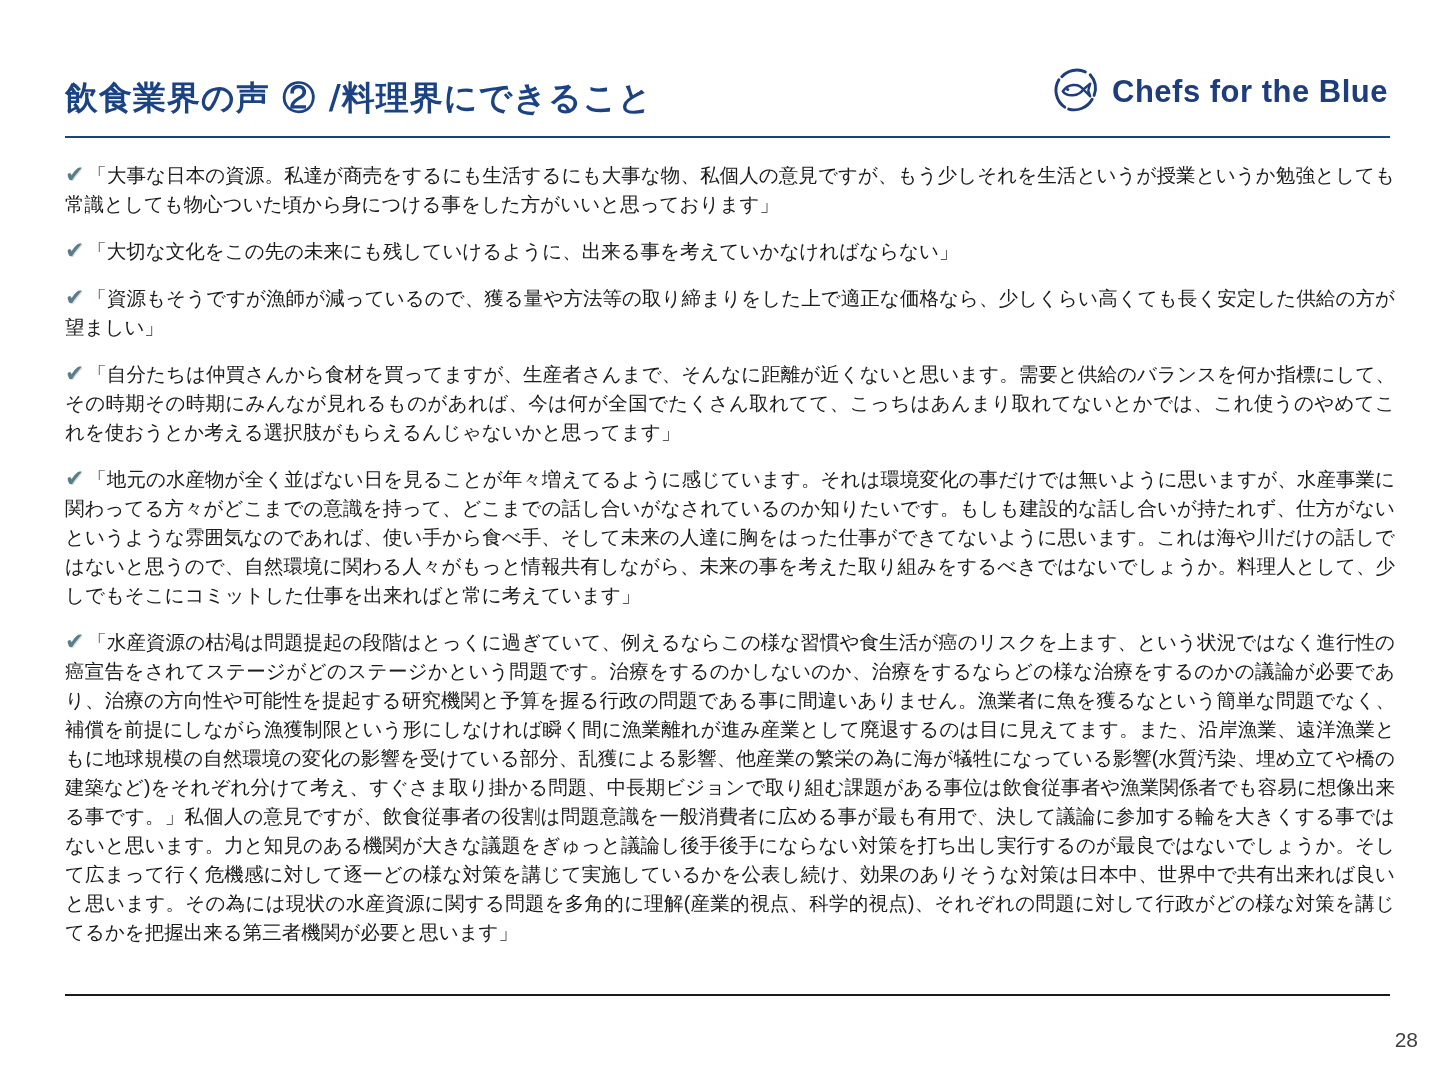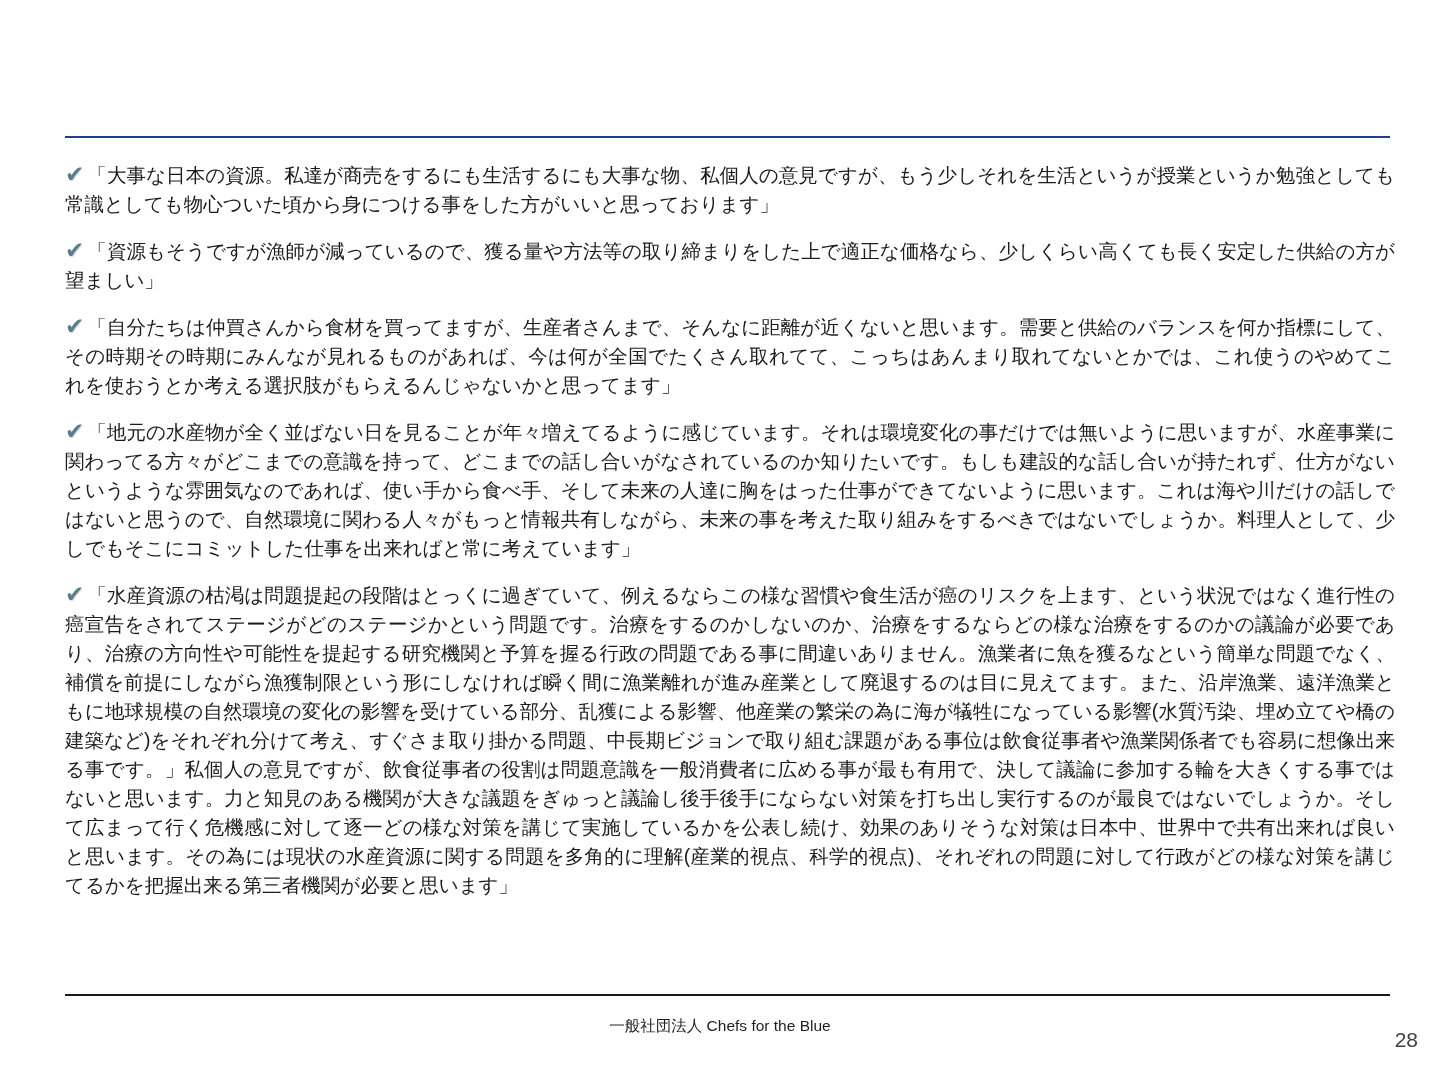--- a/index.html
+++ b/index.html
@@ -81,28 +81,45 @@
     right: 22px; top: 1028px;
     font-size: 21px;
     color: #404040;
   }
 </style>
 </head>
 <body>
 
 <div class="page">
 
+  <div class="header">
+    <h1 class="slide-title">飲食業界の声 ② /料理界にできること</h1>
+    <div class="logo">
+      <span>
+        <svg width="47" height="47" viewBox="0 0 48 48" fill="none">
+          <path d="M38 9 A 21 21 0 0 1 42 30" stroke="#1e3d7c" stroke-width="3" stroke-linecap="round"></path>
+          <path d="M40 34 A 21 21 0 0 1 16 44" stroke="#1e3d7c" stroke-width="3" stroke-linecap="round"></path>
+          <path d="M12 42 A 21 21 0 0 1 6 14" stroke="#1e3d7c" stroke-width="3" stroke-linecap="round"></path>
+          <path d="M9 11 A 21 21 0 0 1 33 6" stroke="#1e3d7c" stroke-width="3" stroke-linecap="round"></path>
+          <path d="M10 26 C 15 18, 26 17, 31 24 C 26 31, 15 32, 10 26 Z" stroke="#1e3d7c" stroke-width="2.6" stroke-linejoin="round"></path>
+          <path d="M31 24 L 38 18 L 36 25 L 38 31 Z" stroke="#1e3d7c" stroke-width="2.4" stroke-linejoin="round"></path>
+          <circle cx="15" cy="24" r="1.6" fill="#1e3d7c"></circle>
+        </svg>
+      </span>
+      <span class="logo-text">Chefs for the Blue</span>
+    </div>
+  </div>
 
   <div class="title-rule"></div>
 
   <div class="quotes">
     <p class="quote"><span class="check">✔</span><span>「大事な日本の資源。私達が商売をするにも生活するにも大事な物、私個人の意見ですが、もう少しそれを生活というが授業というか勉強としても常識としても物心ついた頃から身につける事をした方がいいと思っております」</span></p>
+    <p class="quote"><span class="check">✔</span><span>「大切な文化をこの先の未来にも残していけるように、出来る事を考えていかなければならない」</span></p>
     <p class="quote"><span class="check">✔</span><span>「資源もそうですが漁師が減っているので、獲る量や方法等の取り締まりをした上で適正な価格なら、少しくらい高くても長く安定した供給の方が望ましい」</span></p>
     <p class="quote"><span class="check">✔</span><span>「自分たちは仲買さんから食材を買ってますが、生産者さんまで、そんなに距離が近くないと思います。需要と供給のバランスを何か指標にして、その時期その時期にみんなが見れるものがあれば、今は何が全国でたくさん取れてて、こっちはあんまり取れてないとかでは、これ使うのやめてこれを使おうとか考える選択肢がもらえるんじゃないかと思ってます」</span></p>
     <p class="quote"><span class="check">✔</span><span>「地元の水産物が全く並ばない日を見ることが年々増えてるように感じています。それは環境変化の事だけでは無いように思いますが、水産事業に関わってる方々がどこまでの意識を持って、どこまでの話し合いがなされているのか知りたいです。もしも建設的な話し合いが持たれず、仕方がないというような雰囲気なのであれば、使い手から食べ手、そして未来の人達に胸をはった仕事ができてないように思います。これは海や川だけの話しではないと思うので、自然環境に関わる人々がもっと情報共有しながら、未来の事を考えた取り組みをするべきではないでしょうか。料理人として、少しでもそこにコミットした仕事を出来ればと常に考えています」</span></p>
     <p class="quote"><span class="check">✔</span><span>「水産資源の枯渇は問題提起の段階はとっくに過ぎていて、例えるならこの様な習慣や食生活が癌のリスクを上ます、という状況ではなく進行性の癌宣告をされてステージがどのステージかという問題です。治療をするのかしないのか、治療をするならどの様な治療をするのかの議論が必要であり、治療の方向性や可能性を提起する研究機関と予算を握る行政の問題である事に間違いありません。漁業者に魚を獲るなという簡単な問題でなく、補償を前提にしながら漁獲制限という形にしなければ瞬く間に漁業離れが進み産業として廃退するのは目に見えてます。また、沿岸漁業、遠洋漁業ともに地球規模の自然環境の変化の影響を受けている部分、乱獲による影響、他産業の繁栄の為に海が犠牲になっている影響(水質汚染、埋め立てや橋の建築など)をそれぞれ分けて考え、すぐさま取り掛かる問題、中長期ビジョンで取り組む課題がある事位は飲食従事者や漁業関係者でも容易に想像出来る事です。」私個人の意見ですが、飲食従事者の役割は問題意識を一般消費者に広める事が最も有用で、決して議論に参加する輪を大きくする事ではないと思います。力と知見のある機関が大きな議題をぎゅっと議論し後手後手にならない対策を打ち出し実行するのが最良ではないでしょうか。そして広まって行く危機感に対して逐一どの様な対策を講じて実施しているかを公表し続け、効果のありそうな対策は日本中、世界中で共有出来れば良いと思います。その為には現状の水産資源に関する問題を多角的に理解(産業的視点、科学的視点)、それぞれの問題に対して行政がどの様な対策を講じてるかを把握出来る第三者機関が必要と思います」</span></p>
   </div>
 
   <div class="footer-rule"></div>
-  <div class="footer-org">一般社団法人 Chefs for the Blue</div>
   <div class="page-number">28</div>
 
 </div>
 
 </body></html>

